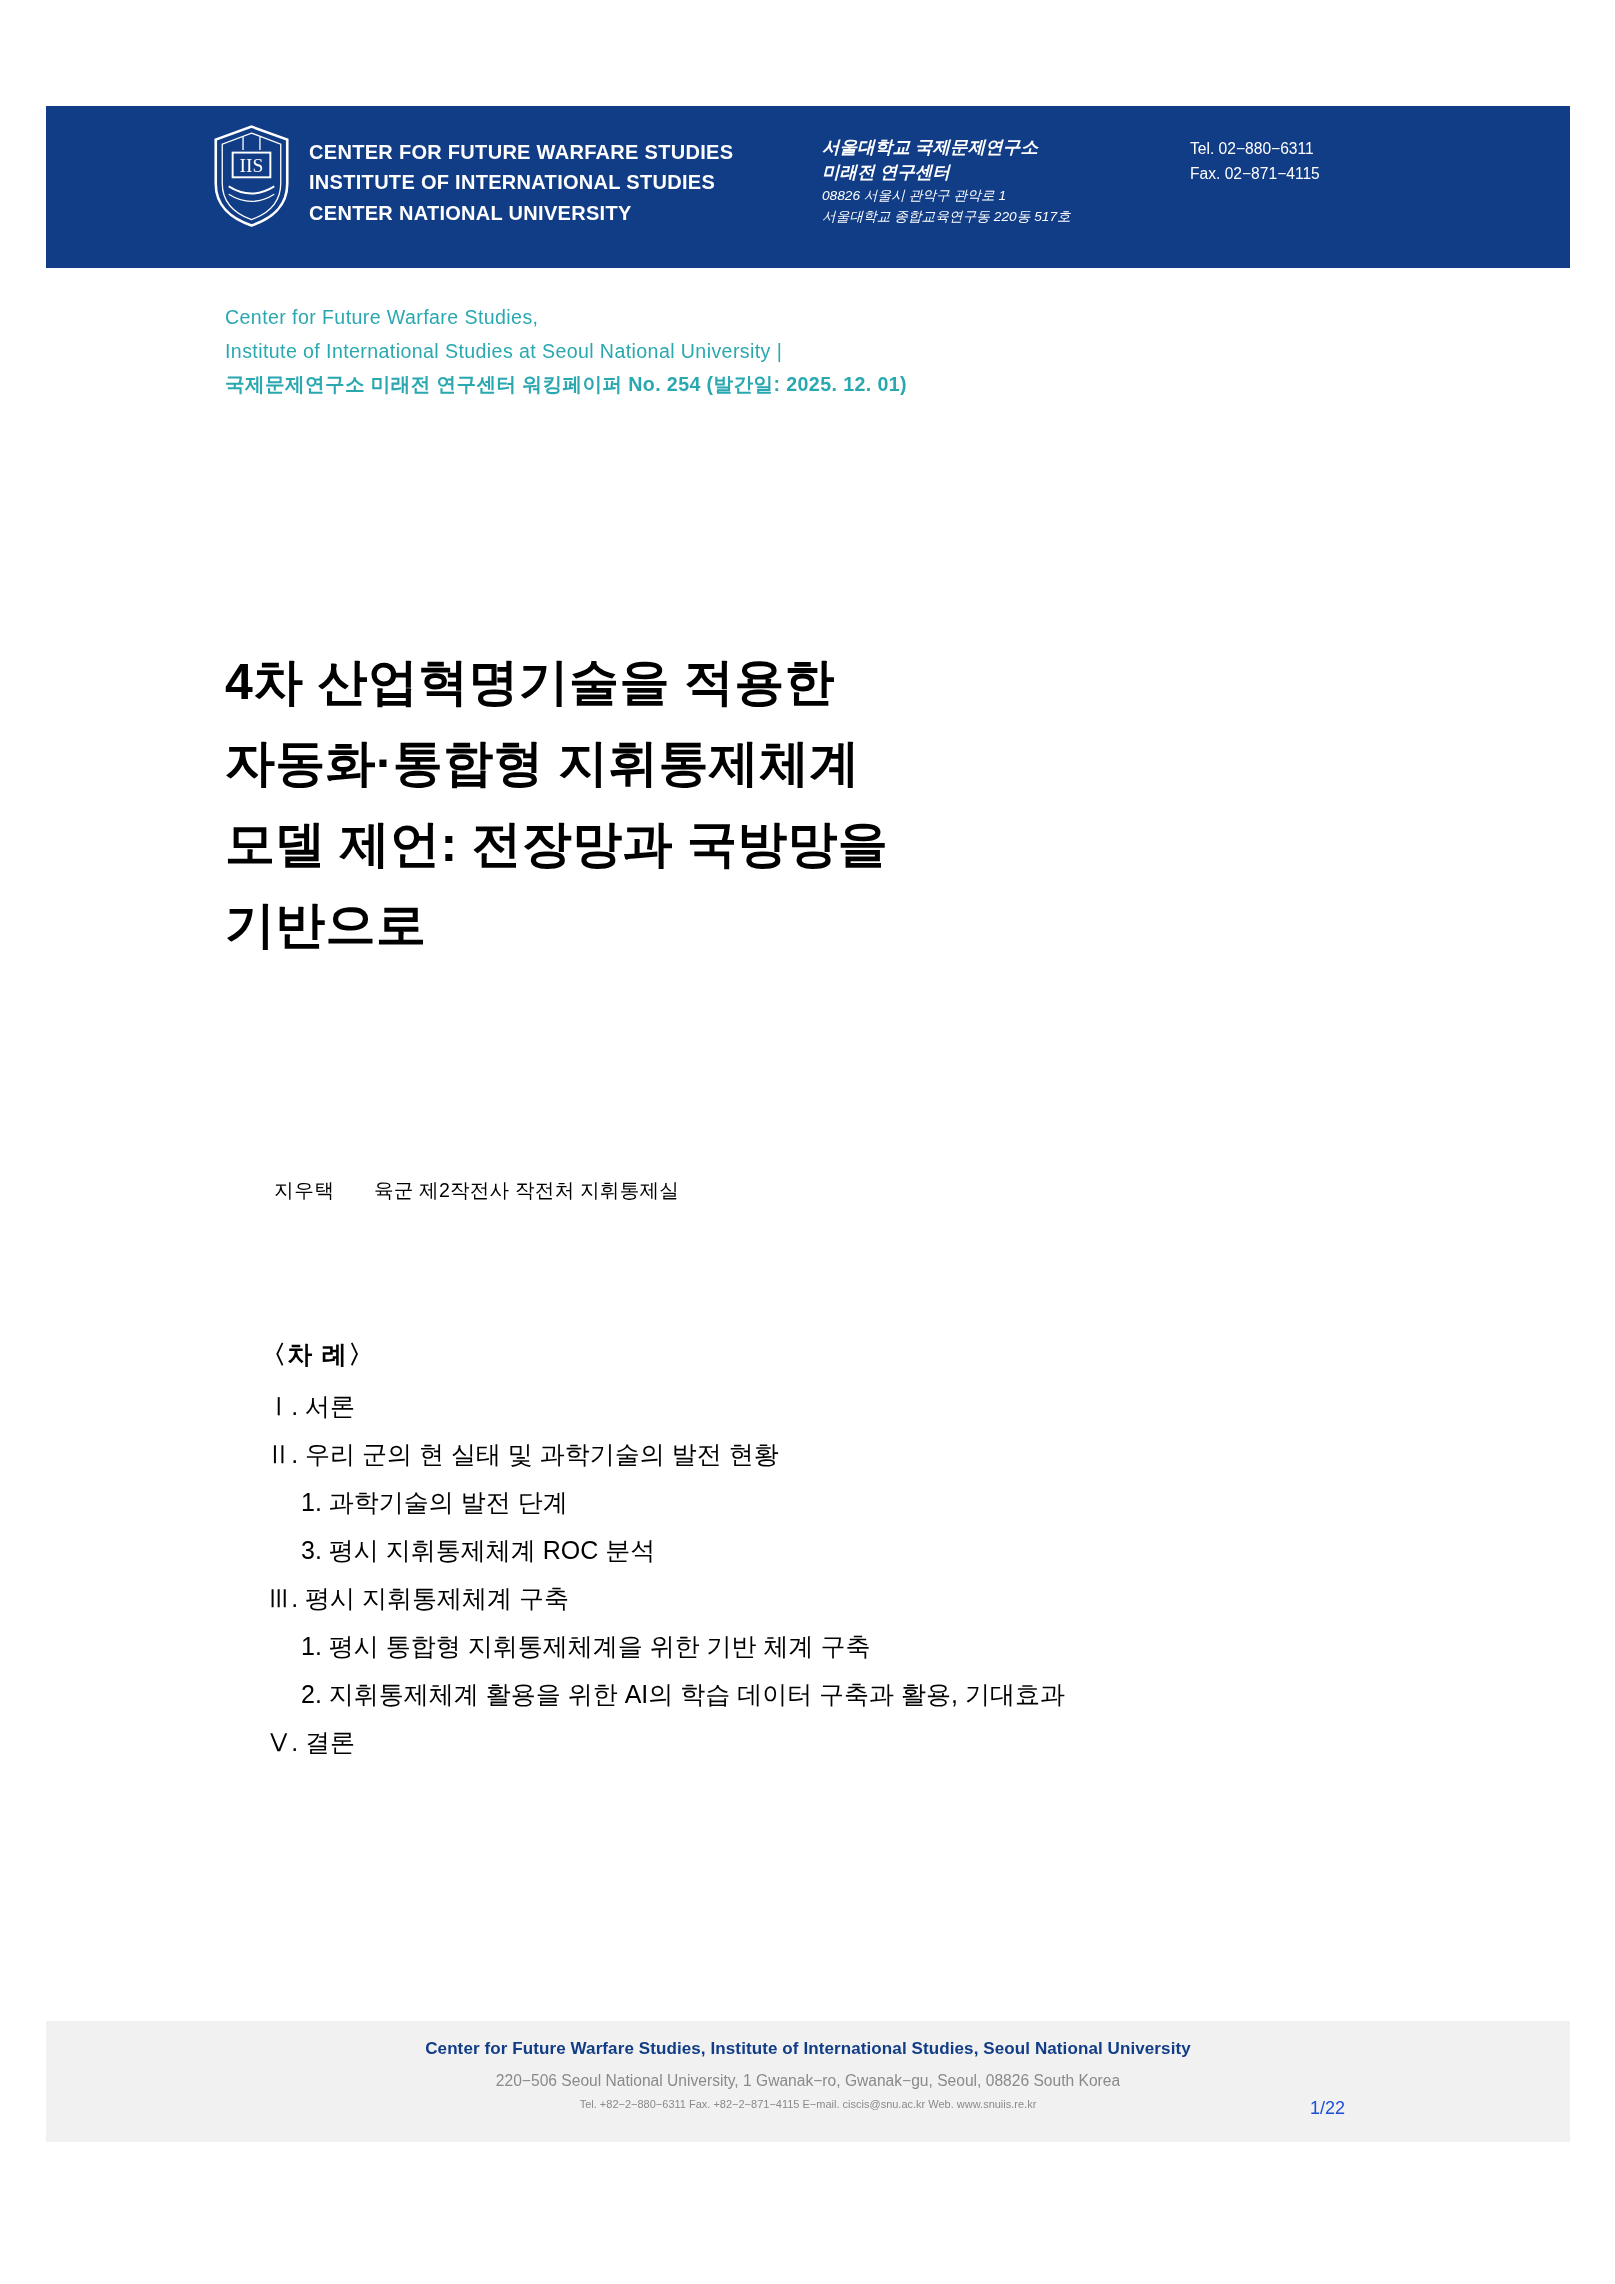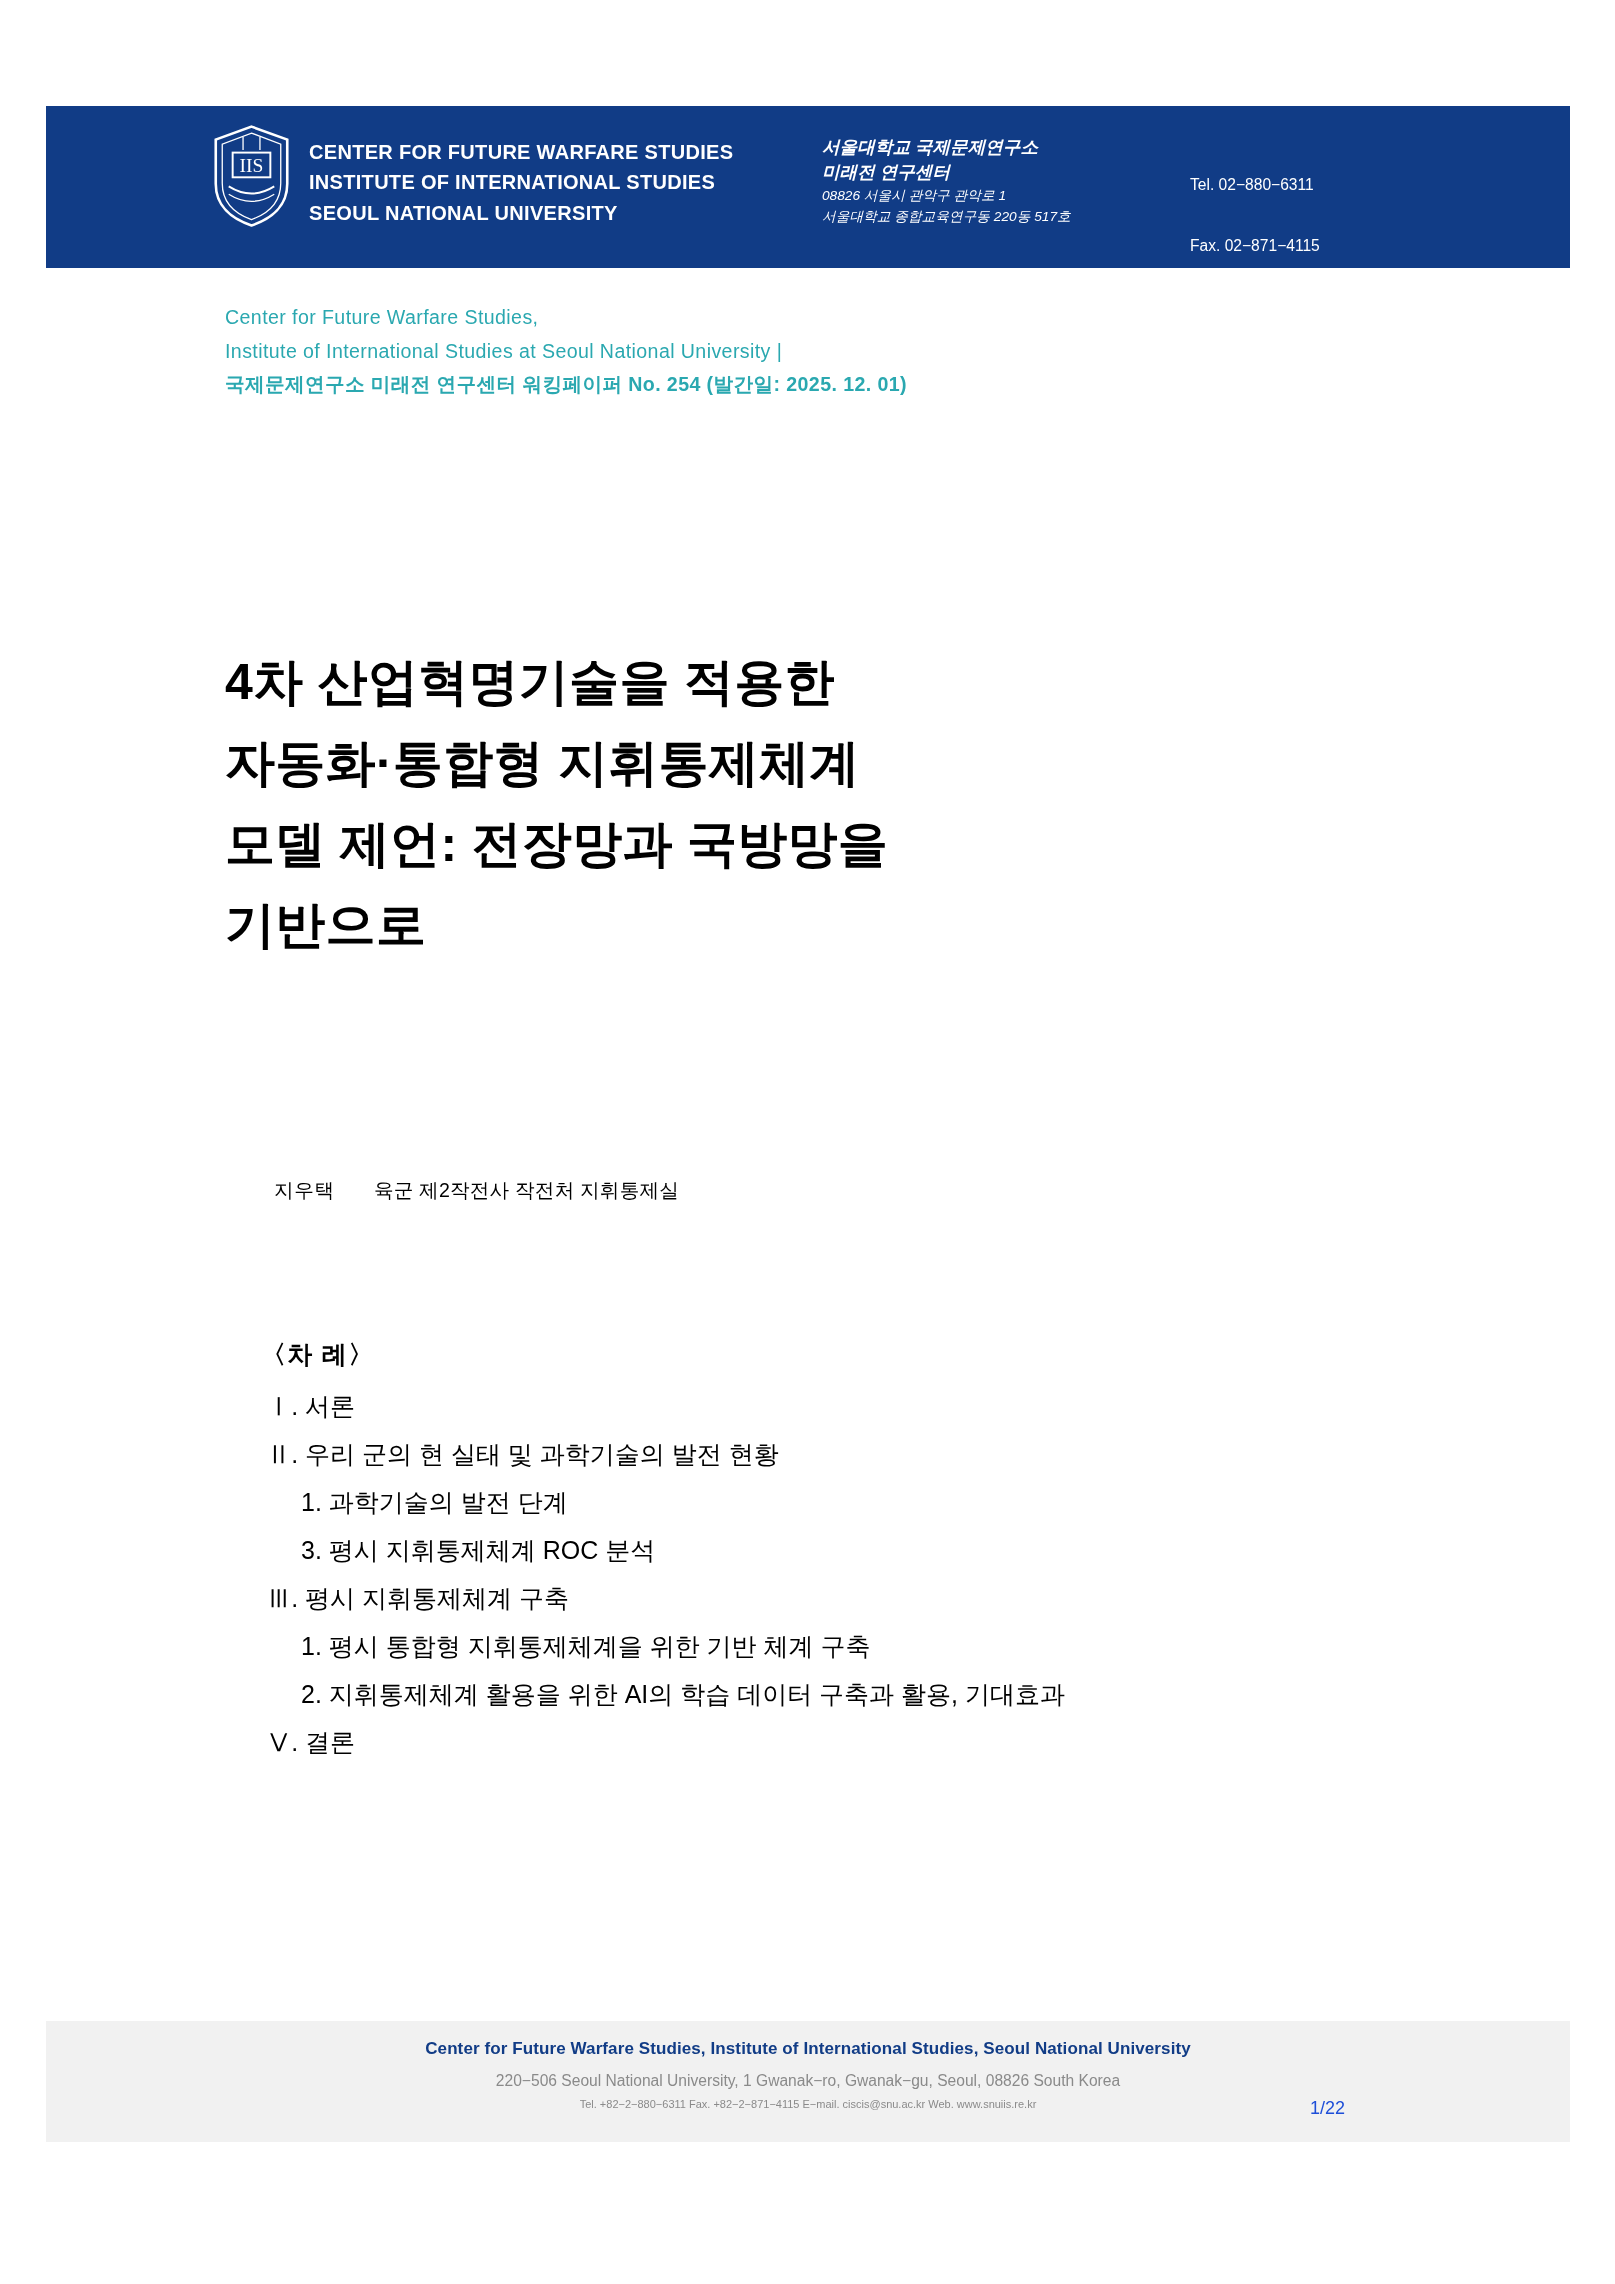--- a/index.html
+++ b/index.html
@@ -81,21 +81,21 @@
   }
 
   .contact-block {
     position: absolute;
     left: 1144px;
     top: 31px;
     color: #ffffff;
     font-size: 15.6px;
     line-height: 1.6;
   }
-  .contact-block div { white-space: nowrap; margin-top: 36px; }
+  .contact-block div { white-space: nowrap; }
 
   
   .meta {
     position: absolute;
     left: 225px;
     top: 301px;
     color: #2aa8b0;
     font-size: 19.6px;
     line-height: 1.72;
     letter-spacing: 0.4px;
@@ -209,21 +209,21 @@
         <text x="65" y="74" font-family="Liberation Serif, serif" font-size="30" fill="#ffffff" text-anchor="middle">IIS</text>
         <path d="M30 96 Q65 118 100 96" fill="none" stroke="#ffffff" stroke-width="3"></path>
         <path d="M30 108 Q65 130 100 108" fill="none" stroke="#ffffff" stroke-width="2"></path>
         <path d="M52 20 L52 40 M78 20 L78 40" stroke="#ffffff" stroke-width="2"></path>
       </svg>
     </div>
 
     <div class="org-names">
       <div>CENTER FOR FUTURE WARFARE STUDIES</div>
       <div>INSTITUTE OF INTERNATIONAL STUDIES</div>
-      <div>SEOUL NATIONAL UNIVERSITY</div>
+      <div>CENTER NATIONAL UNIVERSITY</div>
     </div>
 
     <div class="addr-block">
       <div class="ko-bold">서울대학교 국제문제연구소</div>
       <div class="ko-bold">미래전 연구센터</div>
       <div class="ko-small">08826 서울시 관악구 관악로 1</div>
       <div class="ko-small">서울대학교 종합교육연구동 220동 517호</div>
     </div>
 
     <div class="contact-block">

